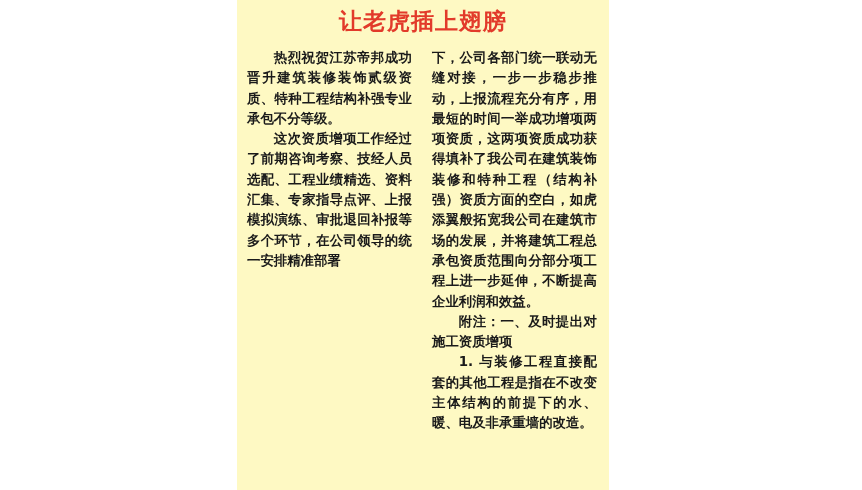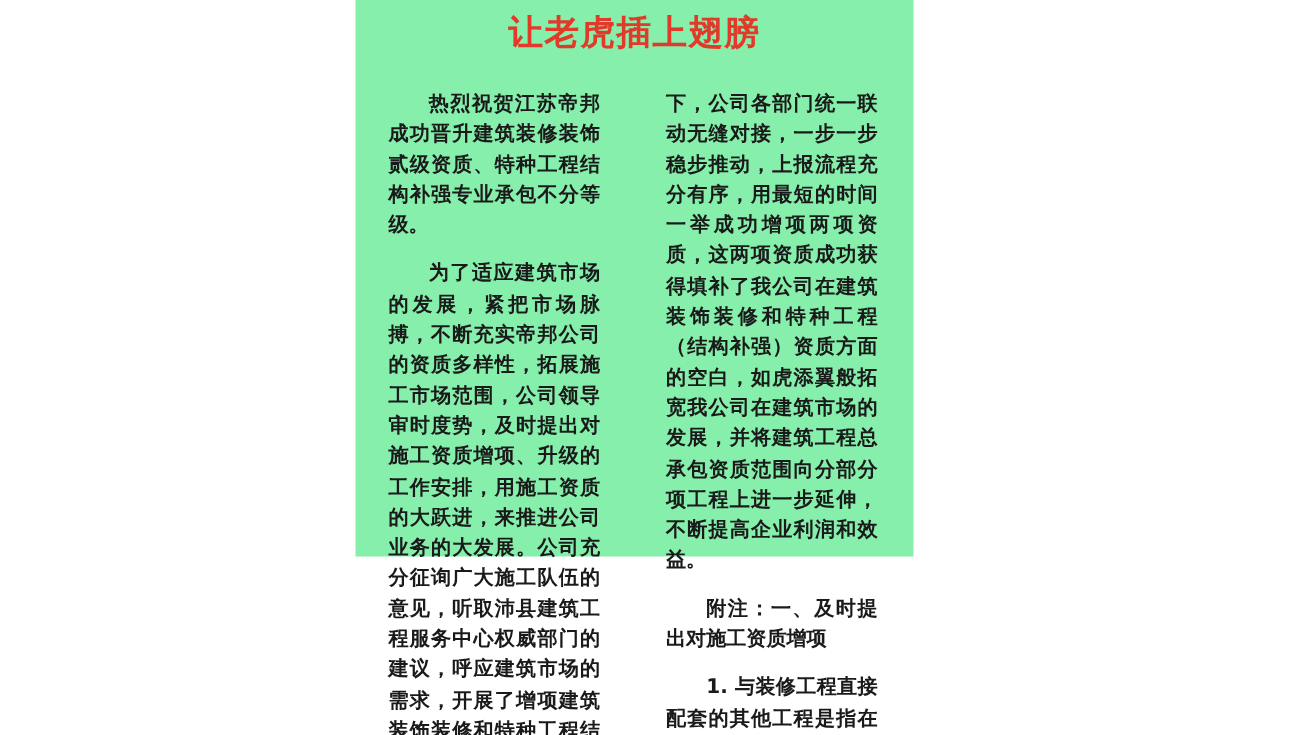--- a/index.html
+++ b/index.html
@@ -1,33 +1,32 @@
 <!DOCTYPE html>
 <html><head>
 <meta charset="utf-8">
 <style>
   html, body { margin: 0; padding: 0; background: #ffffff; }
   body { width: 862px; height: 490px; position: relative; overflow: hidden; font-family: "DejaVu Serif", "Liberation Serif", serif; }
-  .page { position: absolute; left: 237px; top: 0; width: 372px; height: 371px; background: #86efac; }
+  .page { position: absolute; left: 237px; top: 0; width: 372px; height: 490px; background: #fef9c3; }
   .title { position: absolute; left: 0; top: 6px; width: 372px; text-align: center; color: #e23a2a; font-size: 23px; font-weight: bold; letter-spacing: 1px; font-family: "DejaVu Sans", sans-serif; }
   .col { position: absolute; top: 48px; width: 165px; font-size: 13.4px; line-height: 20.3px; color: #1a1a1a; font-weight: bold; text-align: justify; font-family: "DejaVu Sans", sans-serif; }
   .col.left { left: 10px; }
   .col.right { left: 195px; }
-  .col p { margin: 12px; text-indent: 2em; }
+  .col p { margin: 0; text-indent: 2em; }
   .col p.noindent { text-indent: 0; }
 </style>
 </head>
 <body>
 
 <div class="page">
   <div class="title">让老虎插上翅膀</div>
 
   <div class="col left">
     <p>热烈祝贺江苏帝邦成功晋升建筑装修装饰贰级资质、特种工程结构补强专业承包不分等级。</p>
-    <p>为了适应建筑市场的发展，紧把市场脉搏，不断充实帝邦公司的资质多样性，拓展施工市场范围，公司领导审时度势，及时提出对施工资质增项、升级的工作安排，用施工资质的大跃进，来推进公司业务的大发展。公司充分征询广大施工队伍的意见，听取沛县建筑工程服务中心权威部门的建议，呼应建筑市场的需求，开展了增项建筑装饰装修和特种工程结构补强两项资质工作，并顺利通过了江苏省住房和城乡建设厅审批，取得了证书。</p>
     <p>这次资质增项工作经过了前期咨询考察、技经人员选配、工程业绩精选、资料汇集、专家指导点评、上报模拟演练、审批退回补报等多个环节，在公司领导的统一安排精准部署</p>
   </div>
 
   <div class="col right">
     <p class="noindent">下，公司各部门统一联动无缝对接，一步一步稳步推动，上报流程充分有序，用最短的时间一举成功增项两项资质，这两项资质成功获得填补了我公司在建筑装饰装修和特种工程（结构补强）资质方面的空白，如虎添翼般拓宽我公司在建筑市场的发展，并将建筑工程总承包资质范围向分部分项工程上进一步延伸，不断提高企业利润和效益。</p>
     <p>附注：一、及时提出对施工资质增项</p>
     <p>1. 与装修工程直接配套的其他工程是指在不改变主体结构的前提下的水、暖、电及非承重墙的改造。</p>
 
   </div>
 </div>

